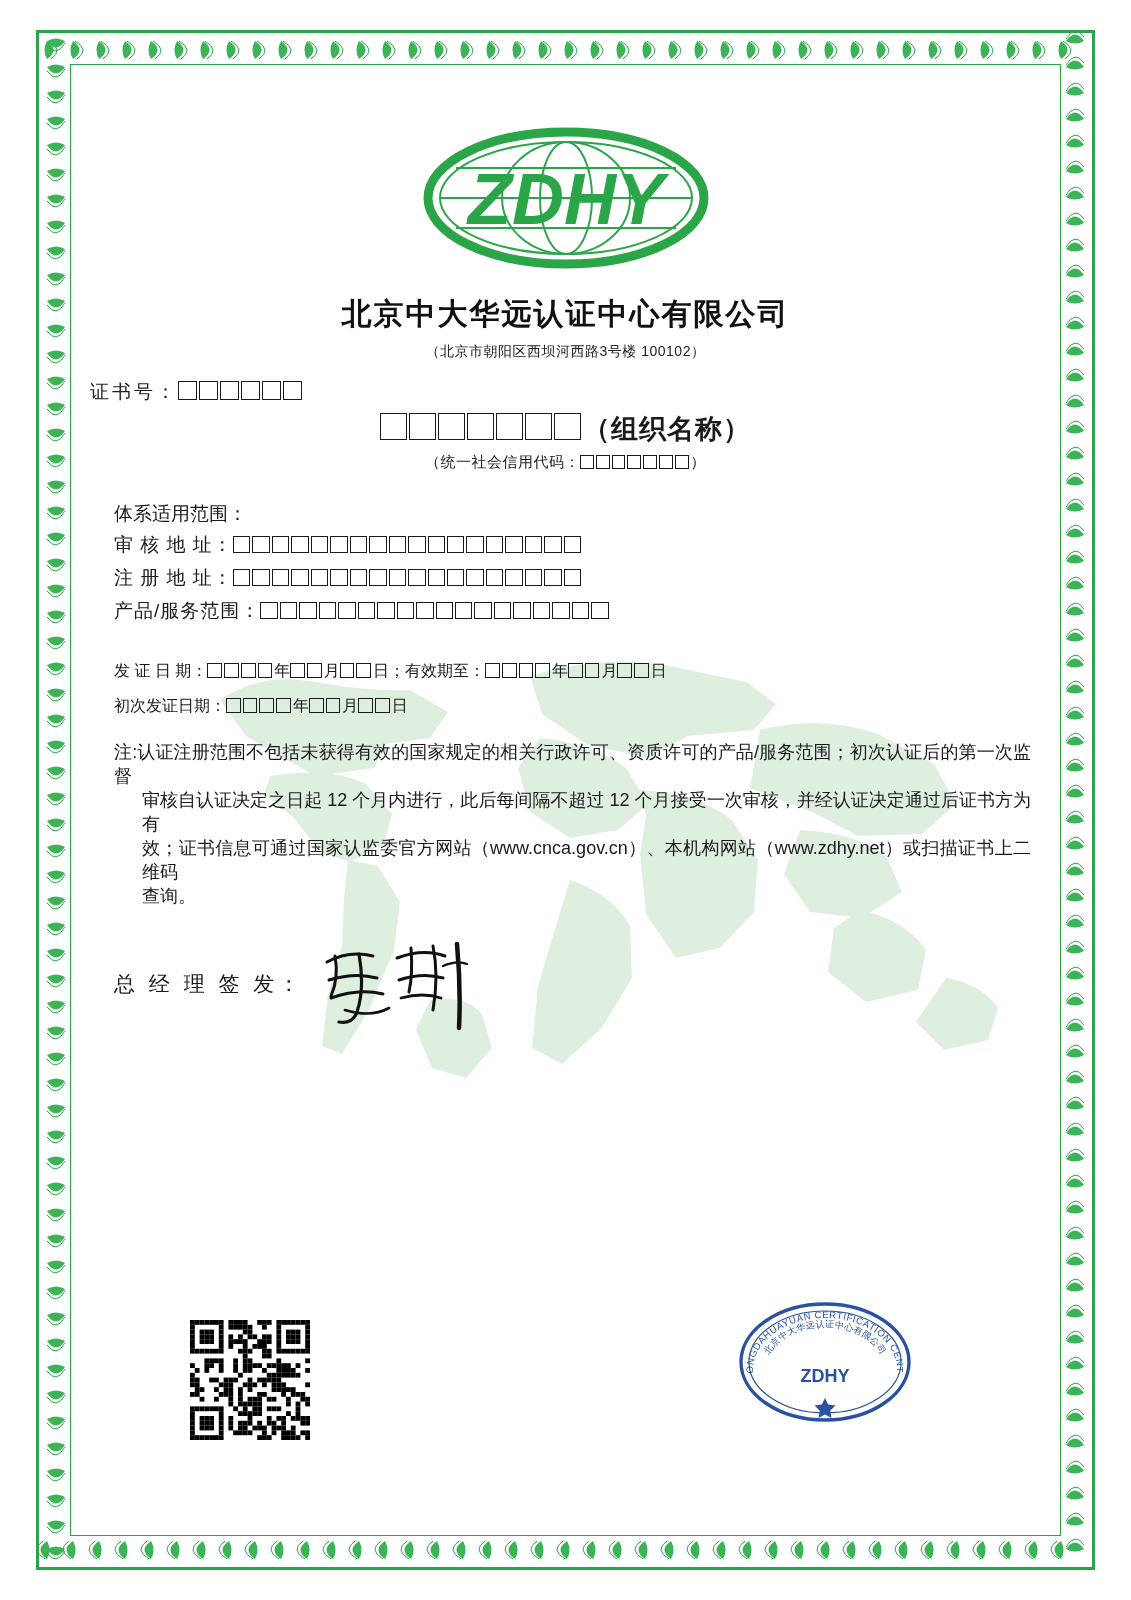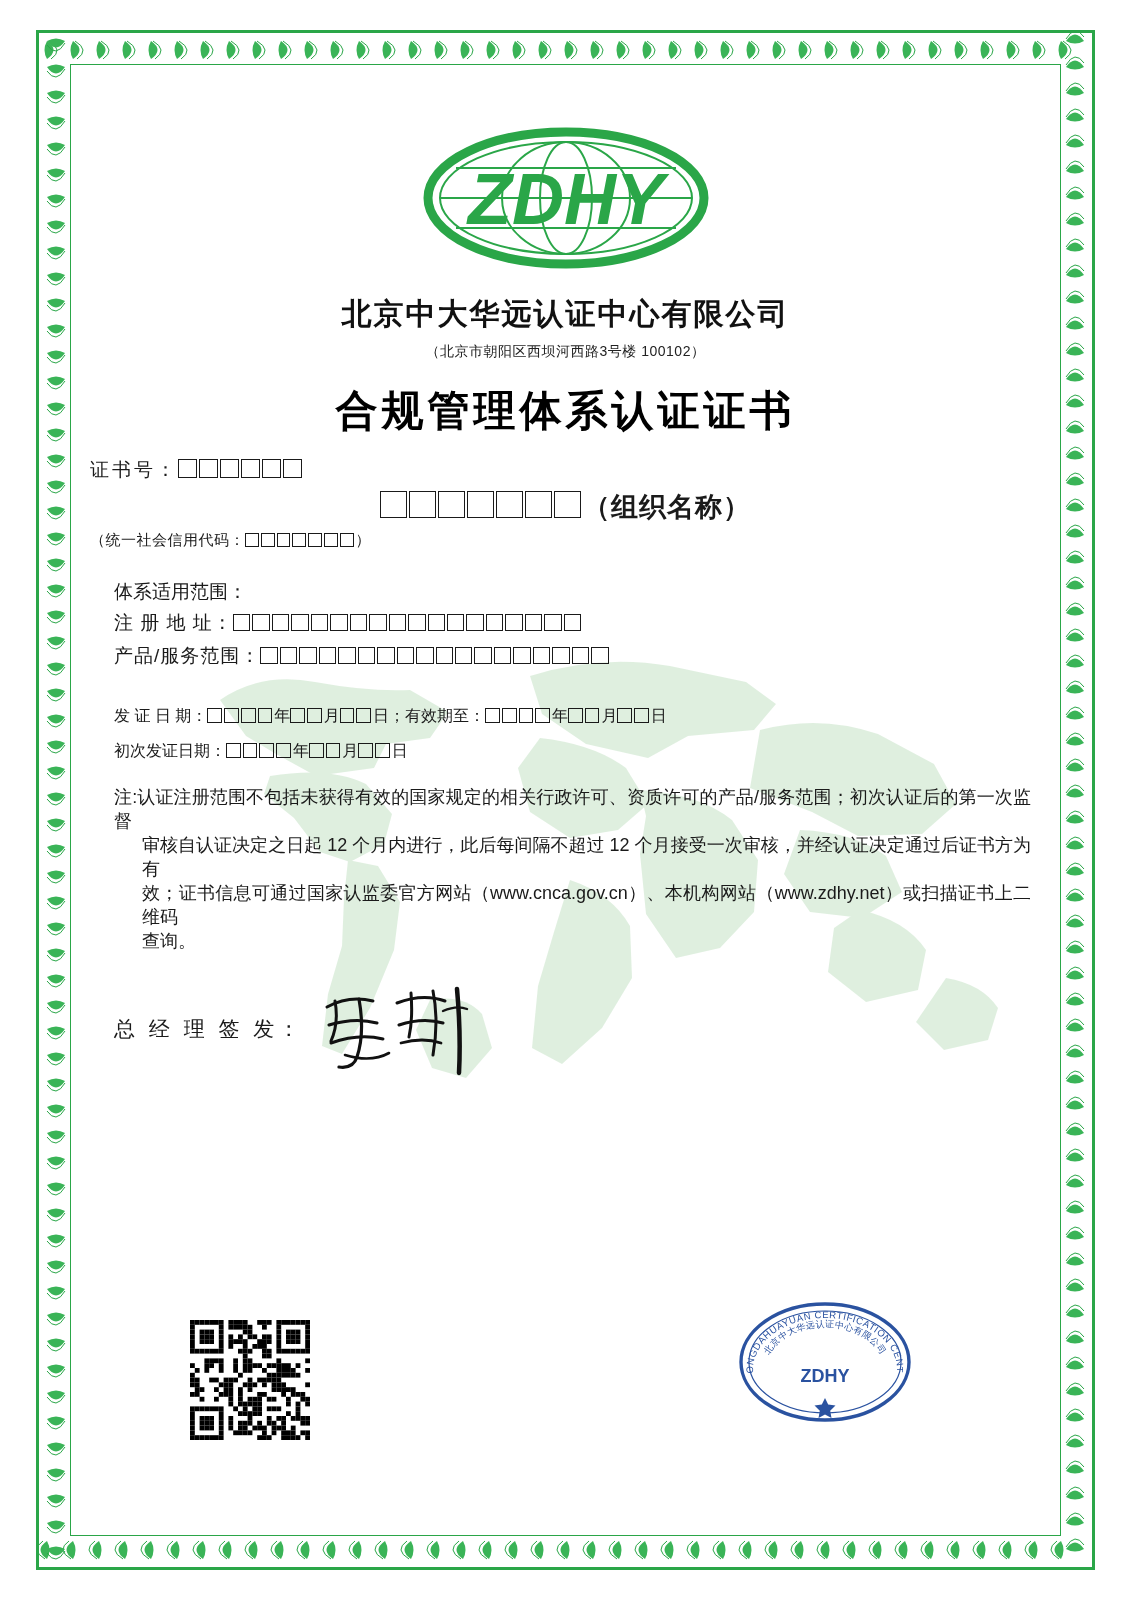--- a/index.html
+++ b/index.html
@@ -114,21 +114,21 @@
   .cert-no-row .label { letter-spacing: 3px; }
 
   .holder-row {
     text-align: center;
     margin-top: 6px;
     font-size: 27px;
     font-weight: bold;
     letter-spacing: 1px;
   }
   .credit-row {
-    text-align: left;
+    text-align: center;
     margin-top: 6px;
     font-size: 15px;
     letter-spacing: 0.5px;
   }
 
   .scope-block {
     margin-top: 26px;
     padding-left: 24px;
     font-size: 19px;
     line-height: 31px;
@@ -1066,36 +1066,38 @@
         <line x1="24" y1="78" x2="276" y2="78" stroke="#2aa648" stroke-width="2"></line>
         <line x1="40" y1="48" x2="260" y2="48" stroke="#2aa648" stroke-width="2"></line>
         <line x1="40" y1="108" x2="260" y2="108" stroke="#2aa648" stroke-width="2"></line>
         <text x="150" y="104" text-anchor="middle" font-family="Liberation Sans, sans-serif" font-size="72" font-weight="bold" font-style="italic" fill="#2aa648">ZDHY</text>
       </svg>
     </div>
 
     <div class="org-name">北京中大华远认证中心有限公司</div>
     <div class="org-addr">（北京市朝阳区西坝河西路3号楼 100102）</div>
 
-    <div class="cert-title">合规管理体系认证证书</div>
 
     <div class="cert-no-row">
       <span class="label">证书号：</span><span class="boxes"><i></i><i></i><i></i><i></i><i></i><i></i></span>
     </div>
 
     <div class="holder-row">
       <span class="boxes"><i></i><i></i><i></i><i></i><i></i><i></i><i></i></span><span>（组织名称）</span>
     </div>
 
     <div class="credit-row">
       <span>（统一社会信用代码：</span><span class="boxes sm"><i></i><i></i><i></i><i></i><i></i><i></i><i></i></span><span>）</span>
     </div>
 
     <div class="scope-block">
       <div class="line">体系适用范围：</div>
+      <div class="line">
+        <span class="lbl">审 核 地 址：</span><span class="boxes sm"><i></i><i></i><i></i><i></i><i></i><i></i><i></i><i></i><i></i><i></i><i></i><i></i><i></i><i></i><i></i><i></i><i></i><i></i></span>
+      </div>
       <div class="line">
         <span class="lbl">注 册 地 址：</span><span class="boxes sm"><i></i><i></i><i></i><i></i><i></i><i></i><i></i><i></i><i></i><i></i><i></i><i></i><i></i><i></i><i></i><i></i><i></i><i></i></span>
       </div>
       <div class="line">
         <span class="lbl">产品/服务范围：</span><span class="boxes sm"><i></i><i></i><i></i><i></i><i></i><i></i><i></i><i></i><i></i><i></i><i></i><i></i><i></i><i></i><i></i><i></i><i></i><i></i></span>
       </div>
     </div>
 
 
     <div class="date-block">

